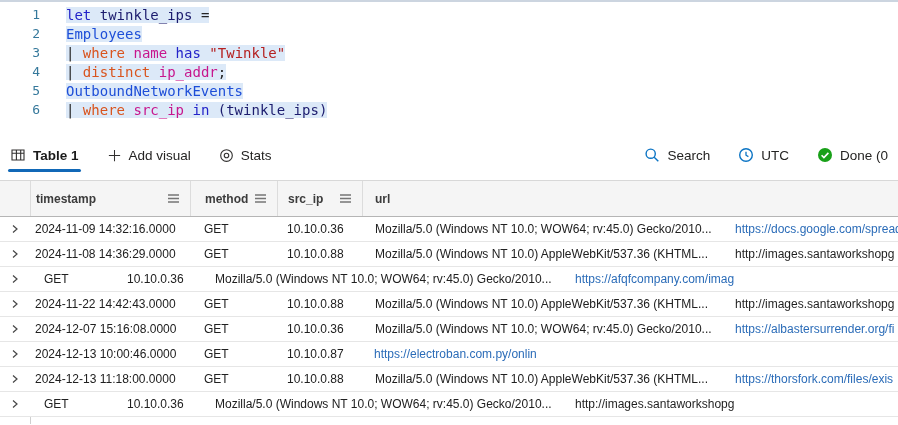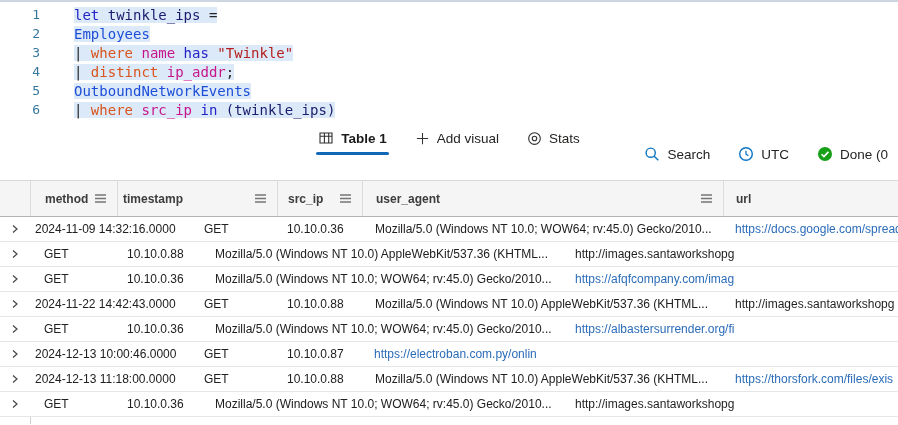--- a/index.html
+++ b/index.html
@@ -6,33 +6,33 @@
   html,body { width:898px; height:425px; overflow:hidden; background:#fff;
               font-family:"Liberation Sans", sans-serif; }
   .page { width:898px; height:425px; overflow:hidden; background:#fff; }
 
   
   .editor { height:130px; border-top:2px solid #ccd5e0; padding-top:3px; background:#fff; }
   .code-line { height:19px; display:flex; align-items:center;
                font-family:"DejaVu Sans Mono","Liberation Mono",monospace; font-size:14px; }
   .gutter { width:40px; text-align:right; color:#35789b; font-size:13px; flex:0 0 40px;
             font-family:"DejaVu Sans Mono","Liberation Mono",monospace; }
-  .code-text { margin-left:34px; white-space:pre; }
+  .code-text { margin-left:26px; white-space:pre; }
   .hl { background:#dce9f8; }
   .tk-kw  { color:#2323c9; }
   .tk-op  { color:#d9541e; }
   .tk-tbl { color:#1d4ed8; }
   .tk-col { color:#c7168d; }
   .tk-str { color:#b52121; }
   .tk-pl  { color:#242424; }
   .tk-var { color:#1c1c6e; }
 
   
   .toolbar { height:51px; border-bottom:1px solid #d8d8d8; display:flex; align-items:center;
-             padding:0 10px; background:#fff;flex-direction:column; }
+             padding:0 10px; background:#fff; }
   .tb-item { display:flex; align-items:center; gap:7px; font-size:13.5px; color:#252423;
              cursor:pointer; white-space:nowrap; }
   .tab-active { position:relative; font-weight:700; color:#1b1b1b; }
   .tab-active::after { content:""; position:absolute; left:-2px; right:-2px; bottom:-9px;
                        height:3px; background:#1168b7; border-radius:2px; }
   .tb-left { display:flex; align-items:center; gap:28px; }
   .tb-right { margin-left:auto; display:flex; align-items:center; gap:28px; }
   .icon { display:inline-flex; align-items:center; }
 
   
@@ -145,52 +145,44 @@
             </svg>
         </span>
         <span>Done (0</span>
       </div>
     </div>
   </div>
 
   <div class="grid">
     <div class="g-header">
       <div class="g-hcell c-exp"></div>
+      <div class="g-hcell c-ts">
+        <span class="hlabel">timestamp</span>
+        <span class="hmenu">
+            <svg width="13" height="11" viewBox="0 0 13 11">
+              <path d="M1 2h11M1 5.5h11M1 9h11" stroke="#757575" stroke-width="1.6"></path>
+            </svg>
+          </span>
+      </div>
       <div class="g-hcell c-me">
         <span class="hlabel">method</span>
         <span class="hmenu">
             <svg width="13" height="11" viewBox="0 0 13 11">
               <path d="M1 2h11M1 5.5h11M1 9h11" stroke="#757575" stroke-width="1.6"></path>
             </svg>
           </span>
       </div>
-      <div class="g-hcell c-ts">
-        <span class="hlabel">timestamp</span>
-        <span class="hmenu">
-            <svg width="13" height="11" viewBox="0 0 13 11">
-              <path d="M1 2h11M1 5.5h11M1 9h11" stroke="#757575" stroke-width="1.6"></path>
-            </svg>
-          </span>
-      </div>
       <div class="g-hcell c-ip">
         <span class="hlabel">src_ip</span>
         <span class="hmenu">
             <svg width="13" height="11" viewBox="0 0 13 11">
               <path d="M1 2h11M1 5.5h11M1 9h11" stroke="#757575" stroke-width="1.6"></path>
             </svg>
           </span>
       </div>
-      <div class="g-hcell c-ua">
-        <span class="hlabel">user_agent</span>
-        <span class="hmenu">
-            <svg width="13" height="11" viewBox="0 0 13 11">
-              <path d="M1 2h11M1 5.5h11M1 9h11" stroke="#757575" stroke-width="1.6"></path>
-            </svg>
-          </span>
-      </div>
       <div class="g-hcell c-url">
         <span class="hlabel">url</span>
       </div>
     </div>
 
     <div class="g-row">
       <div class="c-exp">
           <svg width="10" height="10" viewBox="0 0 10 10">
             <path d="M3 1.5 7 5 3 8.5" fill="none" stroke="#454545" stroke-width="1.2"></path>
           </svg>
@@ -200,20 +192,21 @@
       <div class="cell c-ip">10.10.0.36</div>
       <div class="cell c-ua">Mozilla/5.0 (Windows NT 10.0; WOW64; rv:45.0) Gecko/2010...</div>
       <div class="cell c-url url-link">https://docs.google.com/spread</div>
     </div>
     <div class="g-row">
       <div class="c-exp">
           <svg width="10" height="10" viewBox="0 0 10 10">
             <path d="M3 1.5 7 5 3 8.5" fill="none" stroke="#454545" stroke-width="1.2"></path>
           </svg>
         </div>
+      <div class="cell c-ts">2024-11-08 14:36:29.0000</div>
       <div class="cell c-me">GET</div>
       <div class="cell c-ip">10.10.0.88</div>
       <div class="cell c-ua">Mozilla/5.0 (Windows NT 10.0) AppleWebKit/537.36 (KHTML...</div>
       <div class="cell c-url url-plain">http://images.santaworkshopg</div>
     </div>
     <div class="g-row">
       <div class="c-exp">
           <svg width="10" height="10" viewBox="0 0 10 10">
             <path d="M3 1.5 7 5 3 8.5" fill="none" stroke="#454545" stroke-width="1.2"></path>
           </svg>
@@ -234,20 +227,21 @@
       <div class="cell c-ip">10.10.0.88</div>
       <div class="cell c-ua">Mozilla/5.0 (Windows NT 10.0) AppleWebKit/537.36 (KHTML...</div>
       <div class="cell c-url url-plain">http://images.santaworkshopg</div>
     </div>
     <div class="g-row">
       <div class="c-exp">
           <svg width="10" height="10" viewBox="0 0 10 10">
             <path d="M3 1.5 7 5 3 8.5" fill="none" stroke="#454545" stroke-width="1.2"></path>
           </svg>
         </div>
+      <div class="cell c-ts">2024-12-07 15:16:08.0000</div>
       <div class="cell c-me">GET</div>
       <div class="cell c-ip">10.10.0.36</div>
       <div class="cell c-ua">Mozilla/5.0 (Windows NT 10.0; WOW64; rv:45.0) Gecko/2010...</div>
       <div class="cell c-url url-link">https://albastersurrender.org/fi</div>
     </div>
     <div class="g-row">
       <div class="c-exp">
           <svg width="10" height="10" viewBox="0 0 10 10">
             <path d="M3 1.5 7 5 3 8.5" fill="none" stroke="#454545" stroke-width="1.2"></path>
           </svg>

